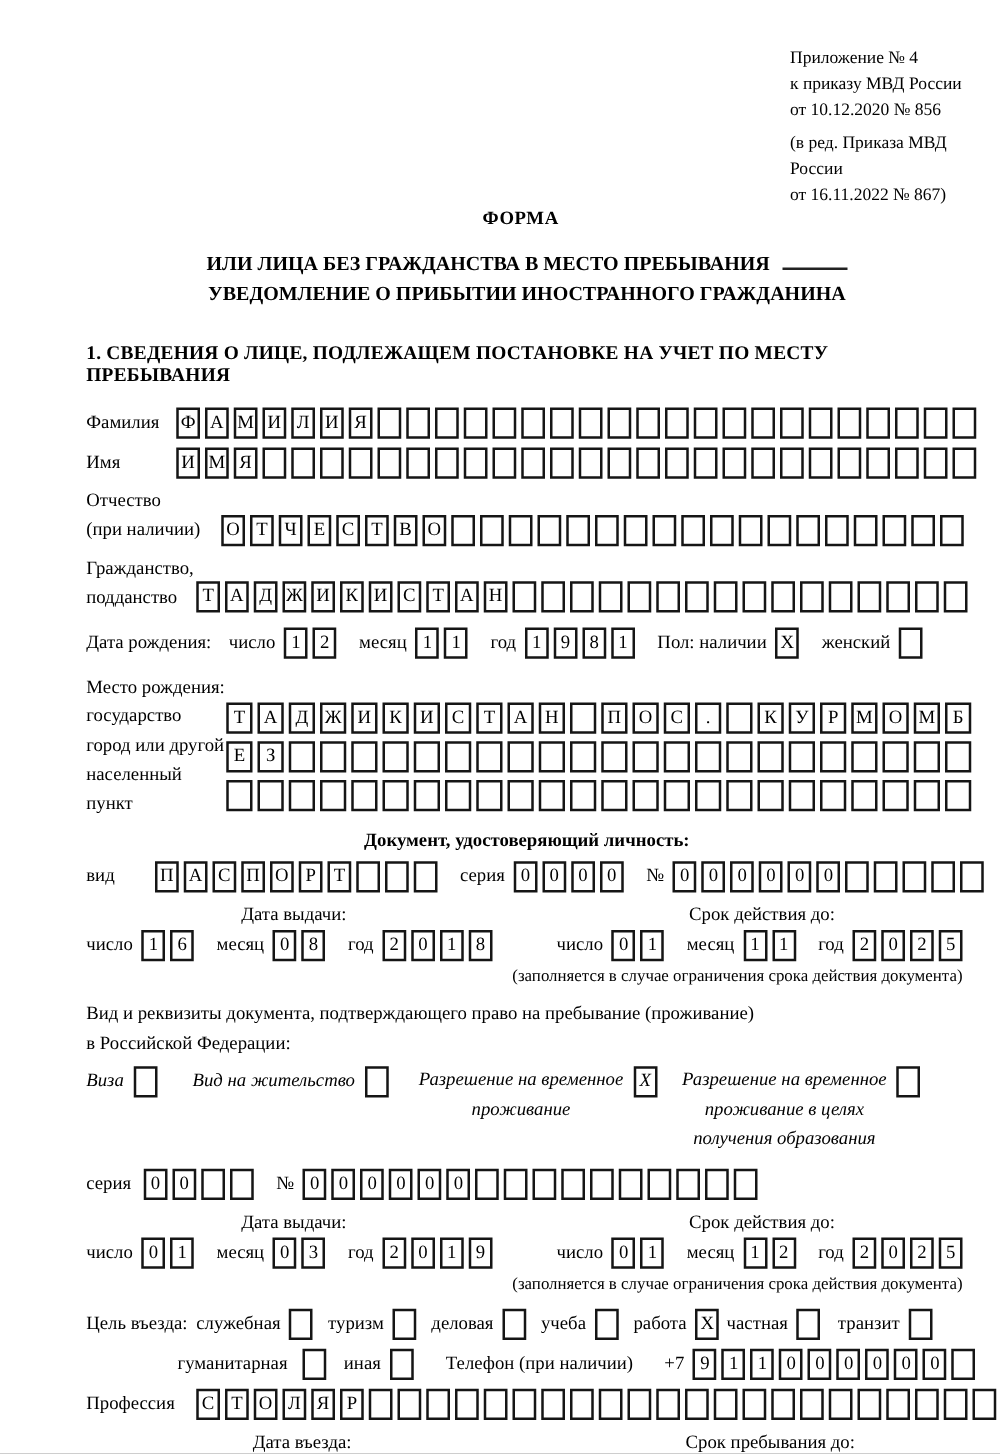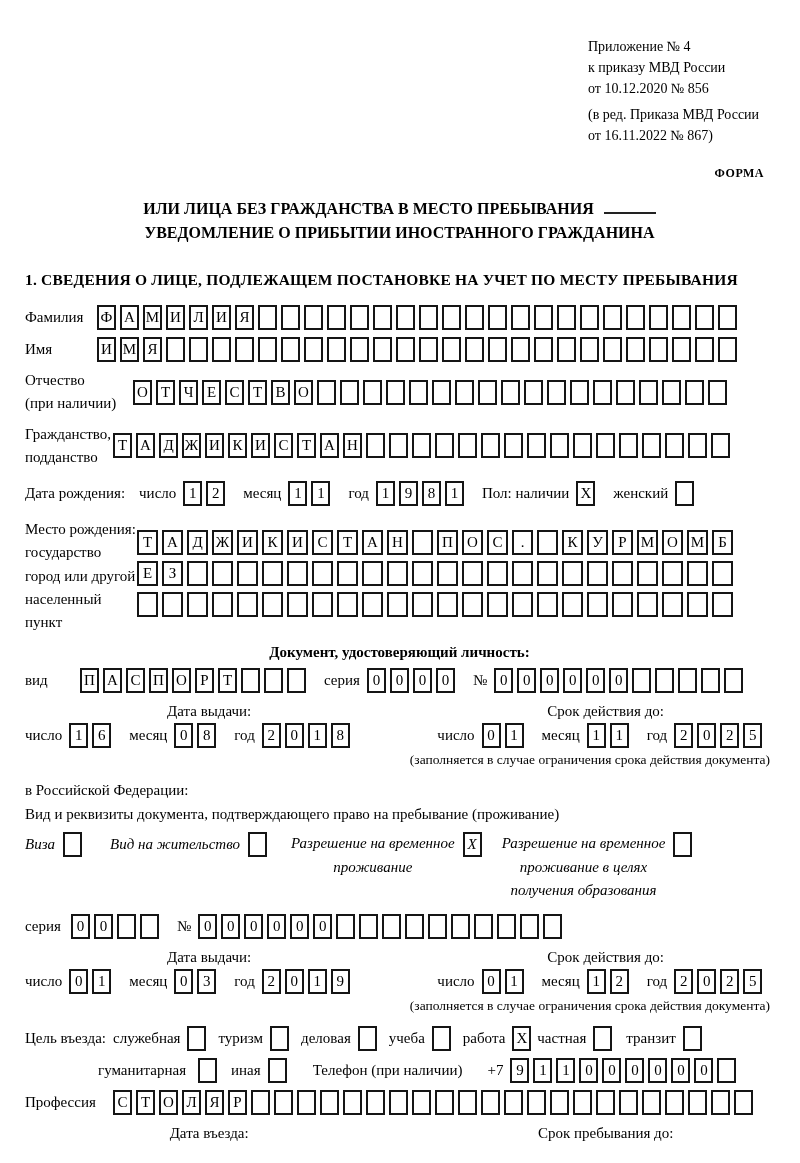--- a/index.html
+++ b/index.html
@@ -1,30 +1,30 @@
 <!DOCTYPE html>
 <html><head>
 <meta charset="utf-8">
 <style>
   * { box-sizing: border-box; }
   html,body { margin:0; padding:0; background:#888; }
   .page {
     width:800px; height:1163px; background:#fff; color:#000;
     font-family:"Liberation Serif","DejaVu Serif",serif;
-    padding:36px 26px 20px 25px; position:relative; overflow:hidden;
+    padding:36px 26px 20px 69px; position:relative; overflow:hidden;
     margin:0 auto;
   }
   .hdr-ref { margin-left:563px; font-size:14px; line-height:1.5; }
   .hdr-ref .gap { height:5px; }
-  .forma { text-align:right; padding-right:10px; font-weight:bold; font-size:12px; margin-top:20px; letter-spacing:.5px; }
+  .forma { text-align:center; padding-right:10px; font-weight:bold; font-size:15px; letter-spacing:.5px; }
   .title { text-align:center; font-weight:bold; font-size:16px; line-height:1.5; margin-top:16px; }
   .uline { display:inline-block; width:52px; border-bottom:2px solid #222; margin-left:10px; }
   .sec-head { font-weight:bold; font-size:15.5px; margin-top:26px; letter-spacing:.2px; }
 
-  .frow { display:flex; align-items:center; margin-top:7px; }
+  .frow { display:flex; align-items:flex-end; margin-top:7px; }
   .lbl { font-size:15px; line-height:25px; flex:none; }
   .ml  { white-space:pre-line; line-height:1.55; }
   .boxes { display:inline-flex; flex:none; }
   .box {
     display:inline-flex; align-items:center; justify-content:center;
     width:19px; height:25px; border:2px solid #151515; margin-right:4px;
     font-size:15px; flex:none;
   }
   .wideb .box { width:21px; }
   .w72  { width:72px; }
@@ -409,22 +409,22 @@
             <span class="box">0</span>
             <span class="box">2</span>
             <span class="box">5</span>
           </span>
       </div>
     </div>
   </div>
   <div class="note-right">(заполняется в случае ограничения срока действия документа)</div>
 
   <div class="para">
+    <div>Вид и реквизиты документа, подтверждающего право на пребывание (проживание)</div>
     <div>в Российской Федерации:</div>
-    <div>Вид и реквизиты документа, подтверждающего право на пребывание (проживание)</div>
   </div>
 
   <div class="permits">
     <span class="lbl">Виза</span>
     <span class="boxes cbx">
         <span class="box"></span>
       </span>
     <span class="lbl sp24">Вид на жительство</span>
     <span class="boxes cbx">
         <span class="box"></span>

